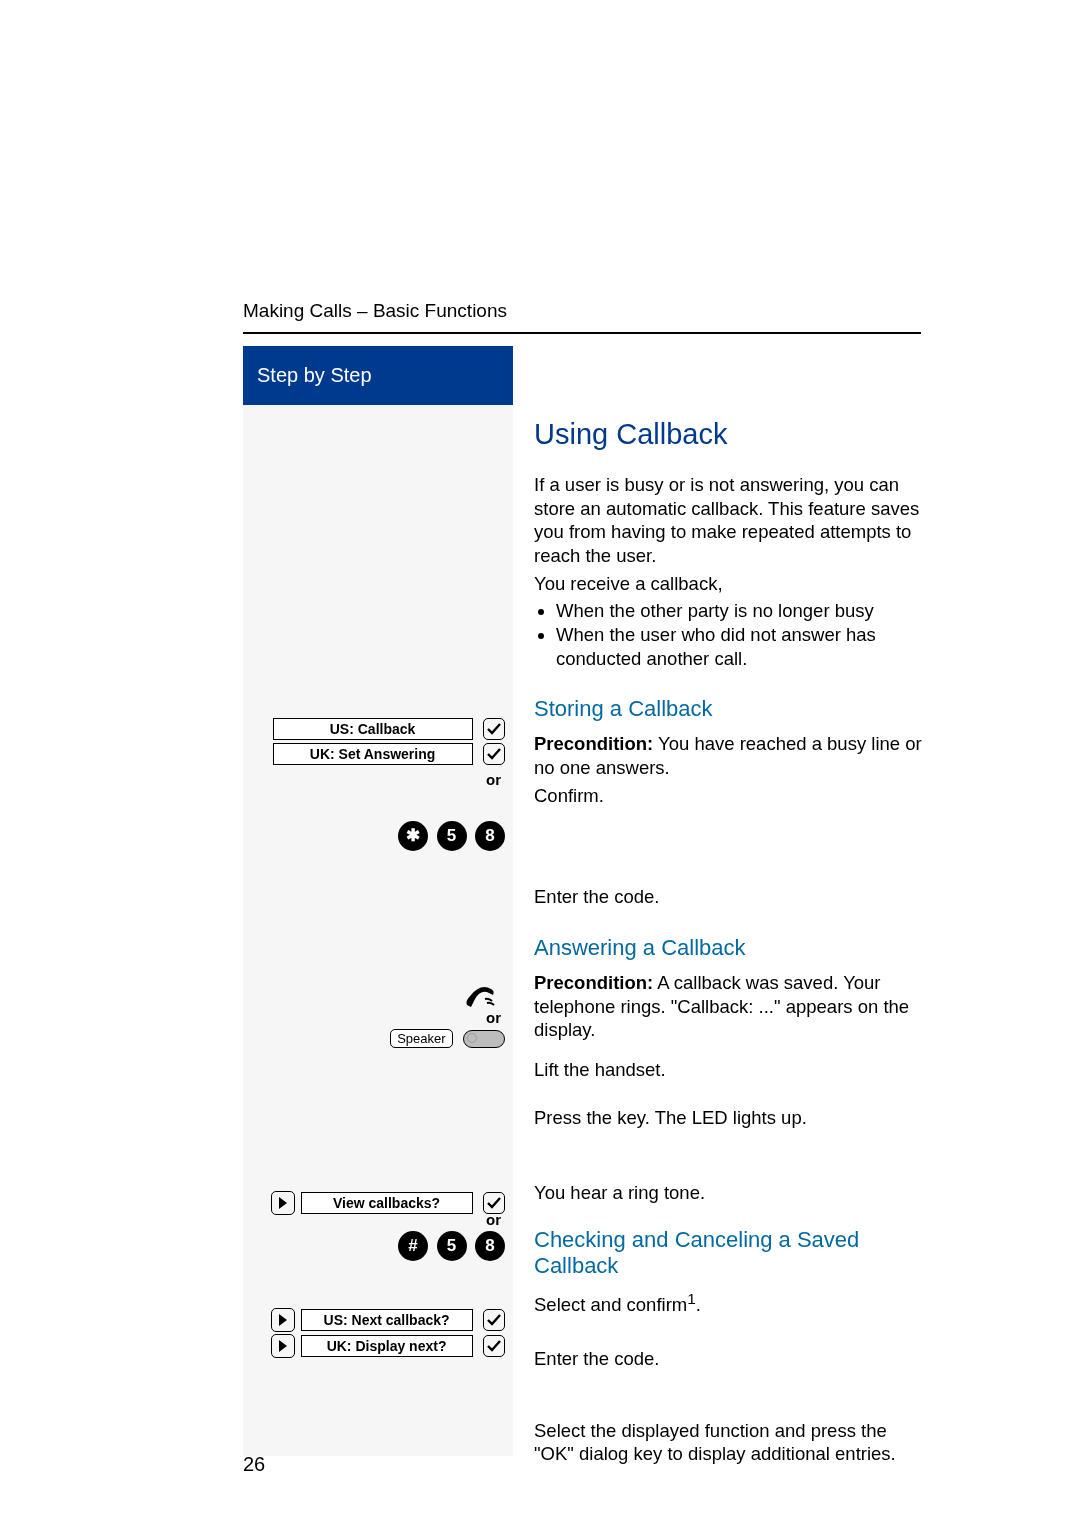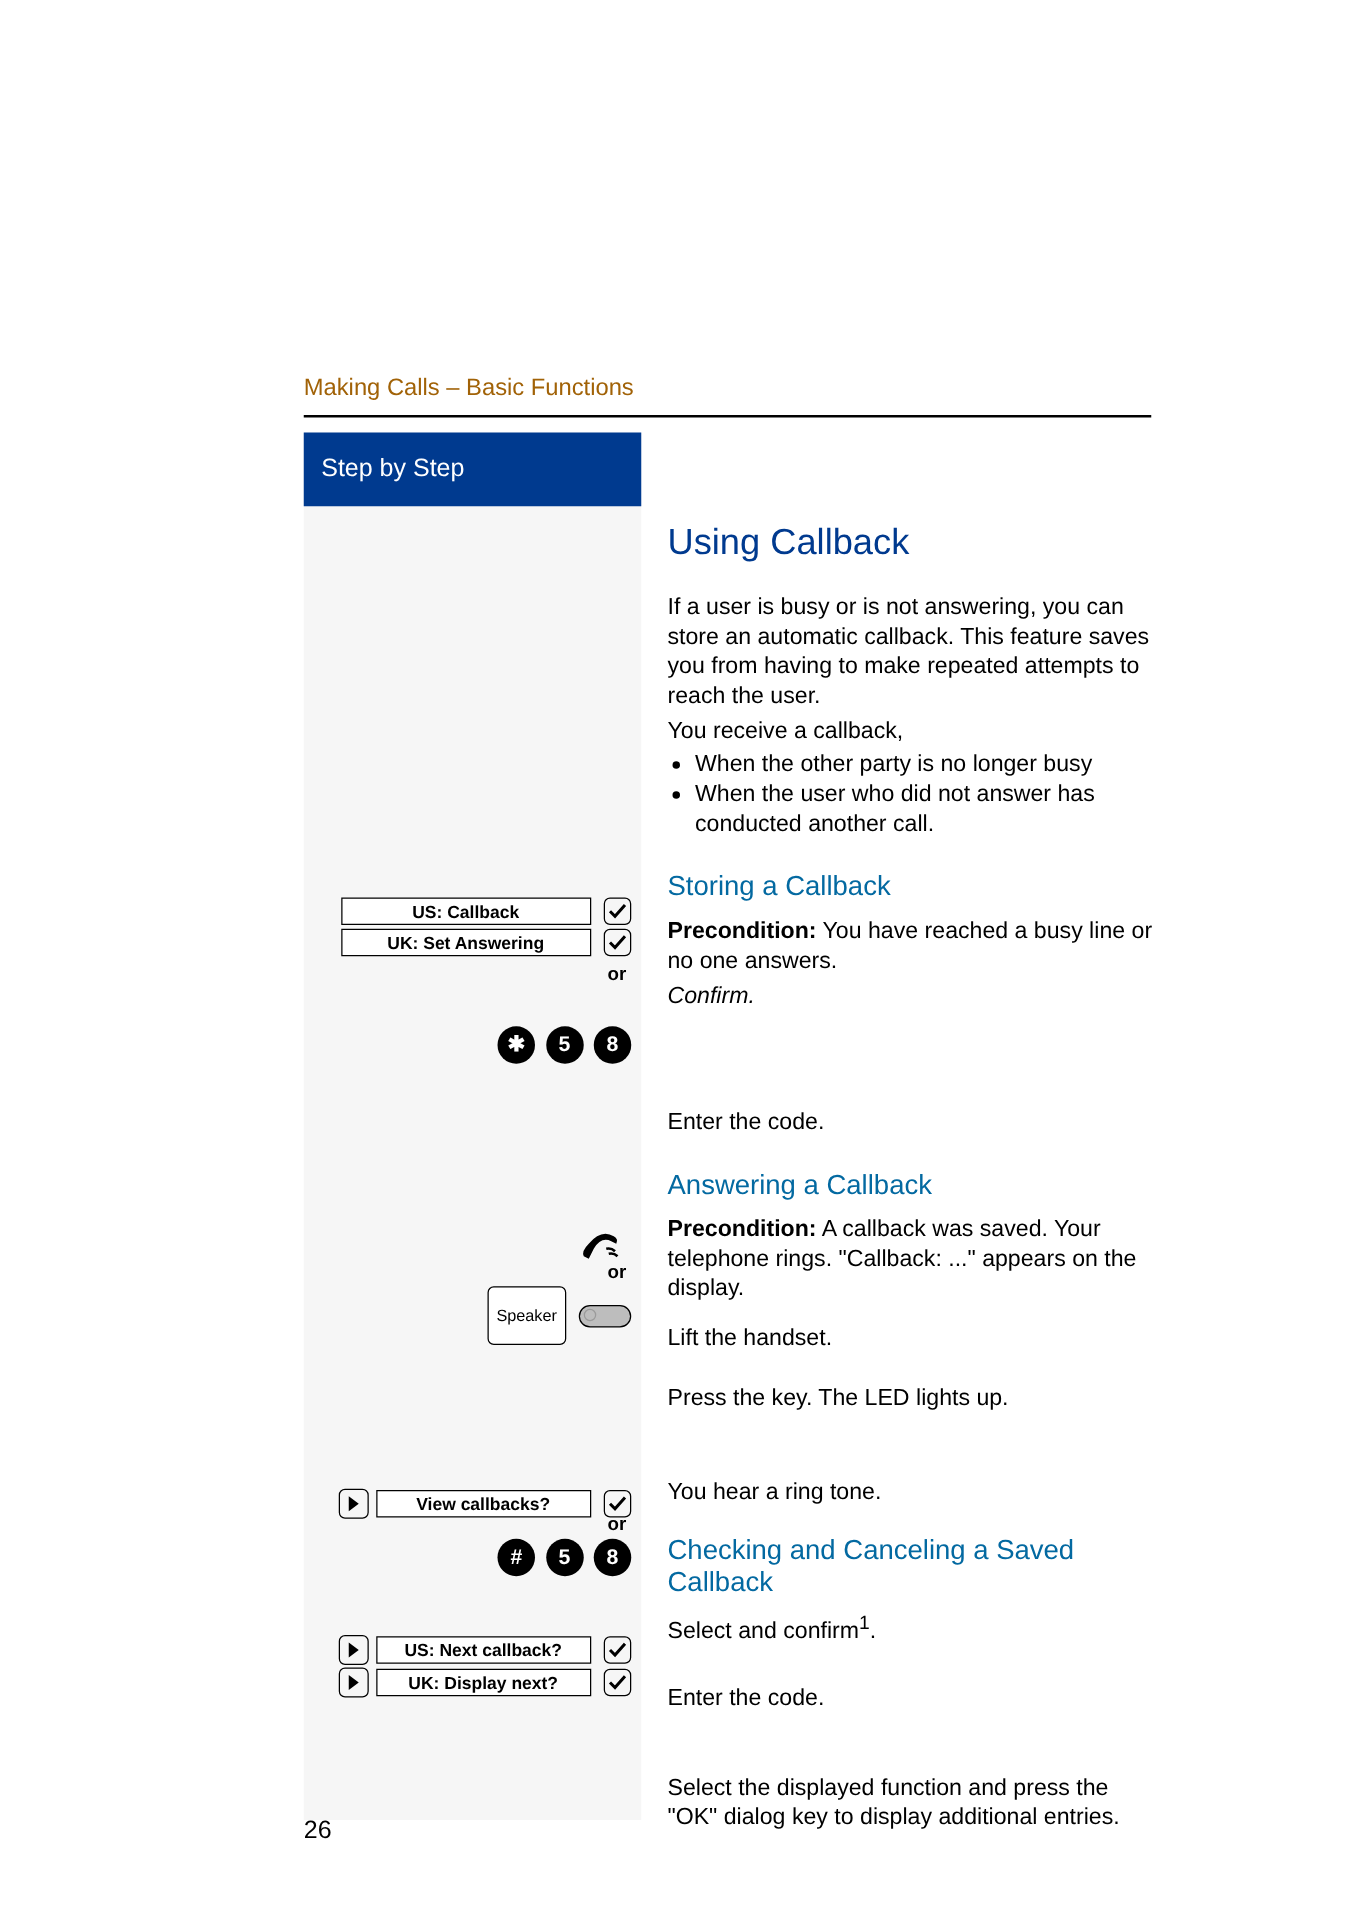--- a/index.html
+++ b/index.html
@@ -16,21 +16,21 @@
     width: 1080px;
     height: 1528px;
     box-sizing: border-box;
     padding: 290px 120px 60px 230px;
   }
   .running-head {
     position: absolute;
     top: 300px;
     left: 243px;
     font-size: 19px;
-    color: #a16207;
+    color: #000000;
   }
   .head-rule {
     position: absolute;
     top: 332px;
     left: 243px;
     width: 678px;
     height: 2px;
     background: #000;
   }
 
@@ -113,21 +113,21 @@
     margin-right:6px;
   }
   .arrow-box svg { position:absolute; left:2px; top:2px; }
 
   .key-pill {
     display:inline-block;
     vertical-align:middle;
     border:1.5px solid #000;
     border-radius:5px;
     font-size:13px;
-    padding:15px 6px;
+    padding:1px 6px;
     margin-right:6px;
     background:#fff;
   }
   .led-key {
     display:inline-block;
     vertical-align:middle;
     width:40px; height:16px;
     border:1.5px solid #000;
     border-radius:9px;
     background:#bdbdbd;
@@ -274,21 +274,21 @@
     <p class="body">You receive a callback,</p>
     <ul class="body">
       <li>When the other party is no longer busy</li>
       <li>When the user who did not answer has conducted another call.</li>
     </ul>
 
     <h2 class="sub-title">Storing a Callback</h2>
     <p class="body">
       <span class="bold">Precondition:</span><span> You have reached a busy line or no one answers.</span>
     </p>
-    <p class="body" style="font-style:italic;">Confirm.</p>
+    <p class="body" style="">Confirm.</p>
 
     <p class="body" style="margin-top:78px;">Enter the code.</p>
 
     <h2 class="sub-title" style="">Answering a Callback</h2>
     <p class="body">
       <span class="bold">Precondition:</span><span> A callback was saved. Your telephone rings. "Callback: ..." appears on the display.</span>
     </p>
     <p class="body" style="margin-top:16px;">Lift the handset.</p>
     <p class="body" style="margin-top:24px;">Press the key. The LED lights up.</p>
     <p class="body" style="margin-top:52px;">You hear a ring tone.</p>

